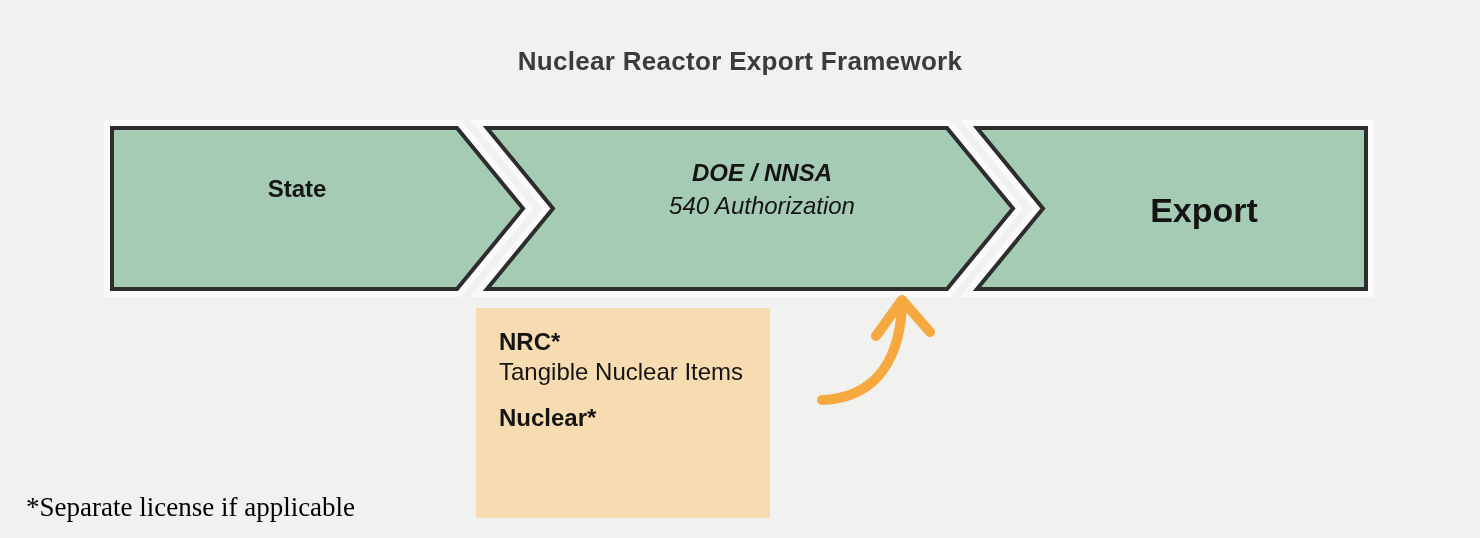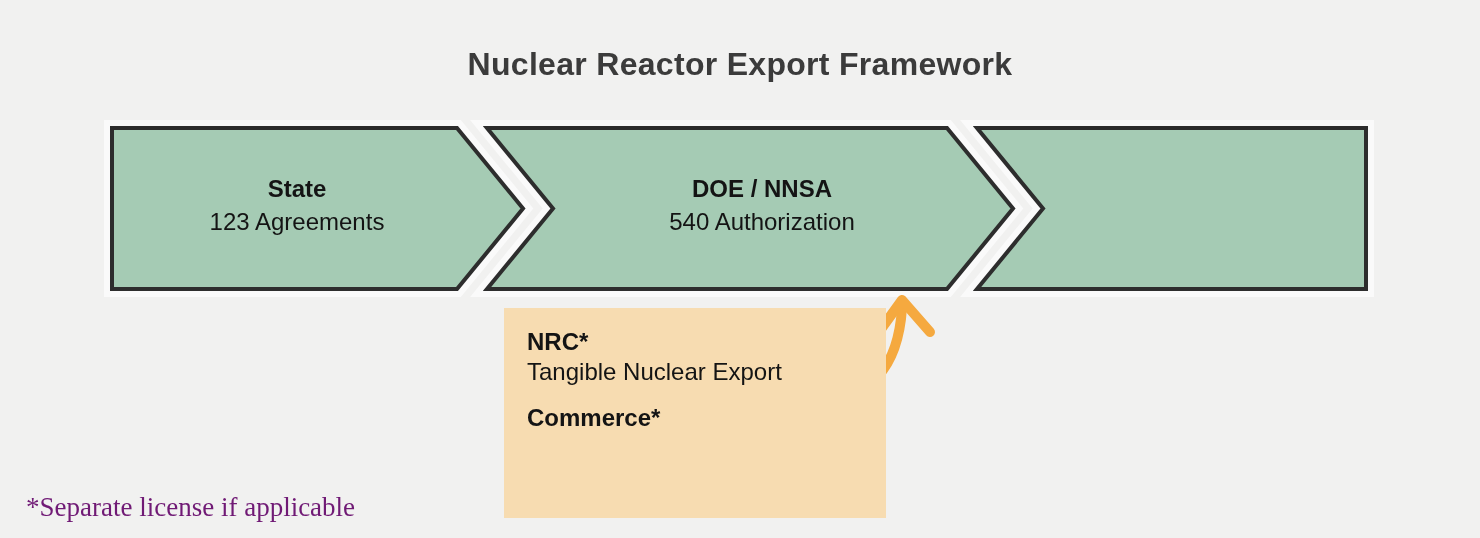--- a/index.html
+++ b/index.html
@@ -9,21 +9,21 @@
     height: 538px;
     background: #f1f1f0;
     font-family: "Liberation Sans", sans-serif;
     overflow: hidden;
   }
   .title {
     position: absolute;
     left: 0; right: 0;
     top: 46px;
     text-align: center;
-    font-size: 32px;
+    font-size: 26px;
     font-weight: 700;
     letter-spacing: 0.3px;
     color: #3b3b3b;
   }
   .flow-svg {
     position: absolute;
     left: 0; top: 0;
     width: 1480px;
     height: 538px;
   }
@@ -49,27 +49,27 @@
   .step-label {
     position: absolute;
     text-align: center;
     color: #141414;
     font-size: 24px;
     line-height: 33px;
   }
   .step-title { font-weight: 700; }
   .step-sub { font-weight: 400; }
   .step-label-1 { left: 102px; top: 172px; width: 390px; }
-  .step-label-2 { left: 547px; top: 172px; width: 430px; }
+  .step-label-2 { left: 547px; top: 156px; width: 430px; font-style: italic; }
   .step-label-3 { left: 1044px; top: 190px; width: 320px; font-size: 34px; line-height: 40px; }
   .agency-box {
     position: absolute;
-    left: 504px;
+    left: 476px;
     top: 308px;
-    width: 382px;
+    width: 294px;
     height: 210px;
     box-sizing: border-box;
     background: #f7dcb1;
     padding: 19px 16px 0 23px;
     color: #141414;
   }
   .agency-group { margin-bottom: 16px; }
   .agency-name {
     font-size: 24px;
     line-height: 30px;
@@ -79,21 +79,21 @@
     font-size: 24px;
     line-height: 30px;
     font-weight: 400;
   }
   .footnote {
     position: absolute;
     left: 26px;
     top: 492px;
     font-family: "Liberation Serif", serif;
     font-size: 27px;
-    color: #701a75;
+    color: #000000;
     text-align: right;
   }
 </style>
 </head>
 <body>
 
 <div class="stage">
 
   <div class="title">Nuclear Reactor Export Framework</div>
 
@@ -115,34 +115,36 @@
     </g>
 
     <g>
       <path class="arrow-shaft" d="M 822 400 C 868 398 898 370 902 308"></path>
       <polyline class="arrow-head" points="876,336 902,300 930,332"></polyline>
     </g>
   </svg>
 
   <div class="step-label step-label-1">
     <div class="step-title">State</div>
-    <div class="step-sub">123 Agreements</div>
   </div>
 
   <div class="step-label step-label-2">
     <div class="step-title">DOE / NNSA</div>
     <div class="step-sub">540 Authorization</div>
   </div>
 
+  <div class="step-label step-label-3">
+    <div class="step-title">Export</div>
+  </div>
 
   <div class="agency-box">
     <div class="agency-group">
       <div class="agency-name">NRC*</div>
-      <div class="agency-detail">Tangible Nuclear Export</div>
+      <div class="agency-detail">Tangible Nuclear Items</div>
     </div>
     <div class="agency-group">
-      <div class="agency-name">Commerce*</div>
+      <div class="agency-name">Nuclear*</div>
     </div>
   </div>
 
   <div class="footnote">*Separate license if applicable</div>
 
 </div>
 
 </body></html>

